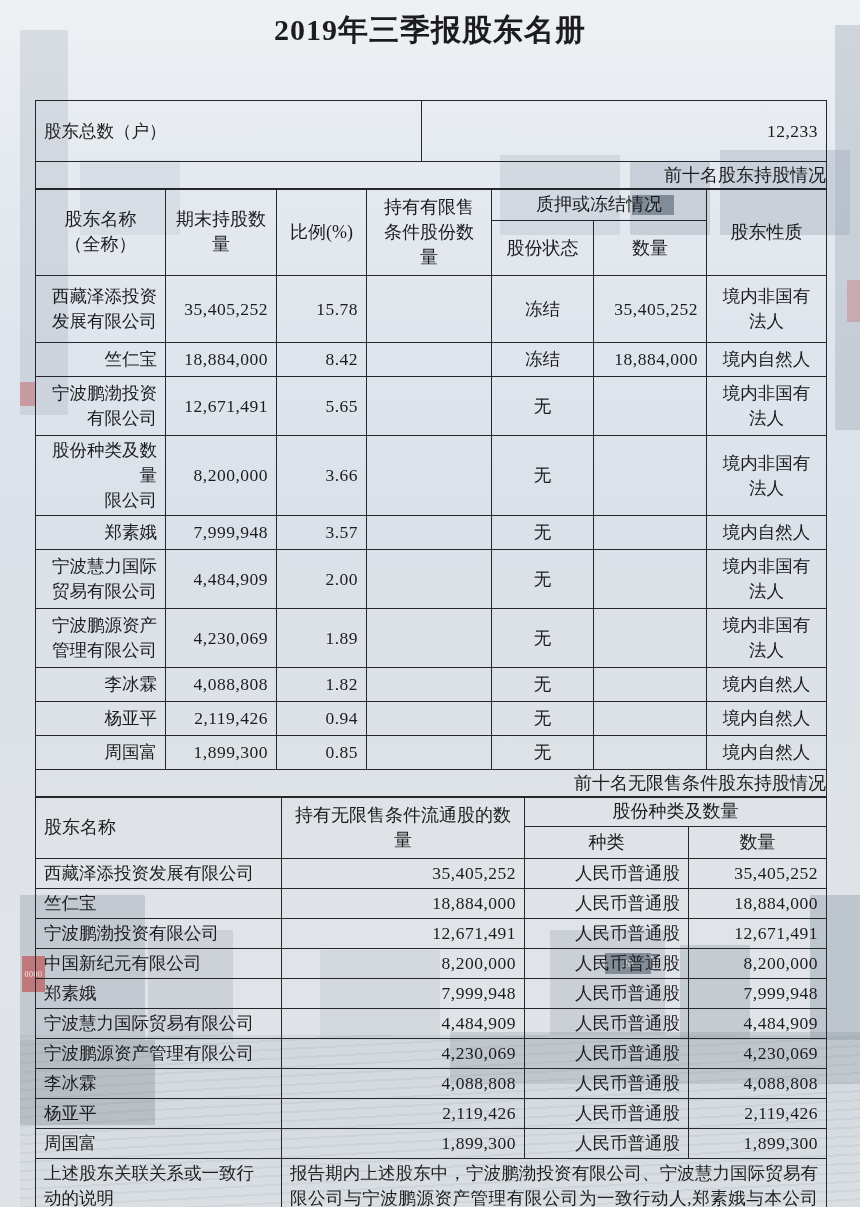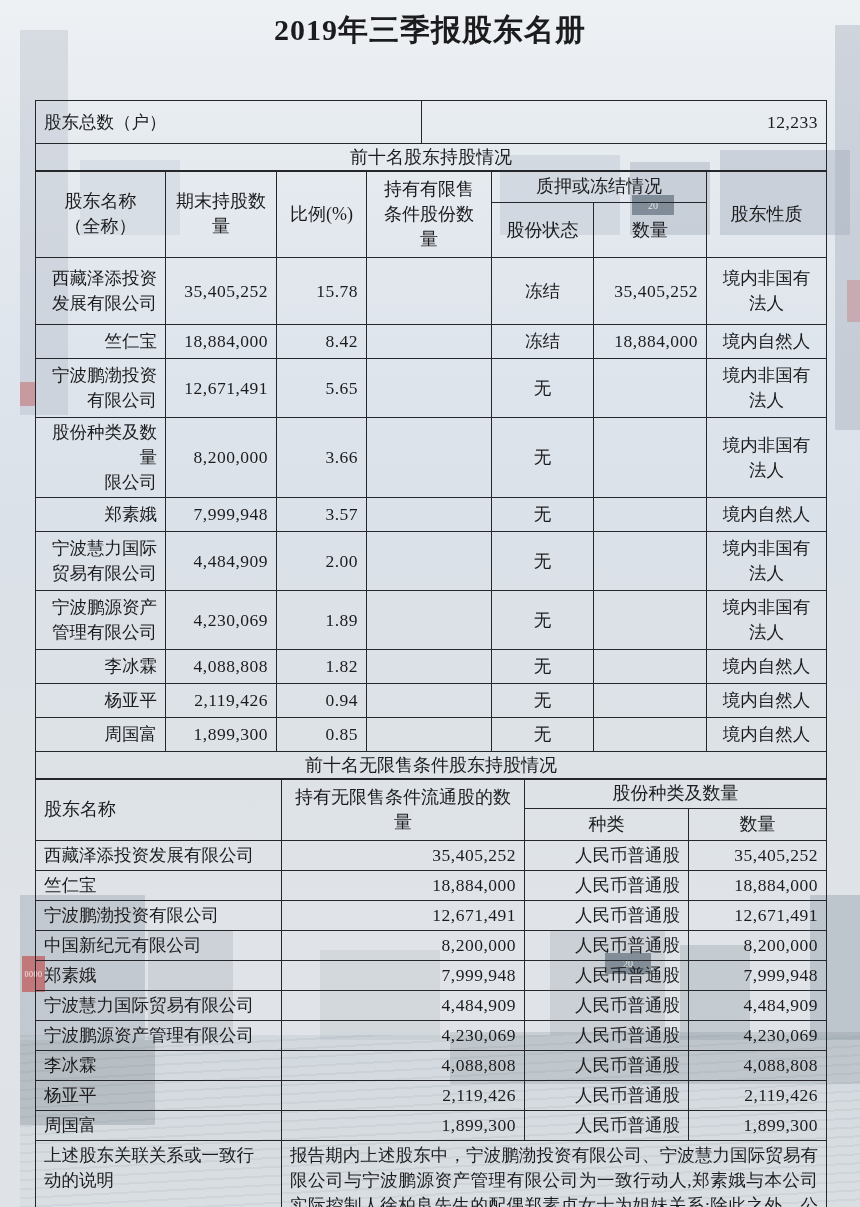--- a/index.html
+++ b/index.html
@@ -26,22 +26,22 @@
          font-size:30px;font-weight:bold;letter-spacing:1px;}
   .meta{position:absolute;top:73px;left:40px;right:36px;display:flex;
         justify-content:space-between;font-size:18.5px;}
   .grid{position:absolute;left:35px;top:100px;width:792px;}
   table.t{width:792px;table-layout:fixed;border-collapse:collapse;margin-top:-1.5px;background:transparent;}
   table.t:first-child{margin-top:0;}
   .t td,.t th{border:1.5px solid #26272b;font-weight:normal;padding:2px 8px;
               white-space:pre-line;vertical-align:middle;font-size:17.5px;line-height:25px;
               overflow:hidden;background:transparent;}
   .sect{margin-top:-1.5px;border:1.5px solid #26272b;height:27px;line-height:27px;
-        text-align:center;font-size:18px;}
-  .mini td{height:26px;padding:8px 8px;}
+        text-align:right;font-size:18px;}
+  .mini td{height:26px;padding:17px 8px;}
   .left{text-align:left;}
   .num{text-align:right;letter-spacing:0.5px;}
   .center{text-align:center;}
   .t1 th{text-align:center;font-size:18px;}
   .t1 .h1row th{height:27px;}
   .t1 .h2row th{height:50px;}
   .t1 td{height:29px;}
   .t1 tr.r2 td{height:54px;}
   .t1 tr.rfirst td{height:62px;}
   .c-name{text-align:right;}

